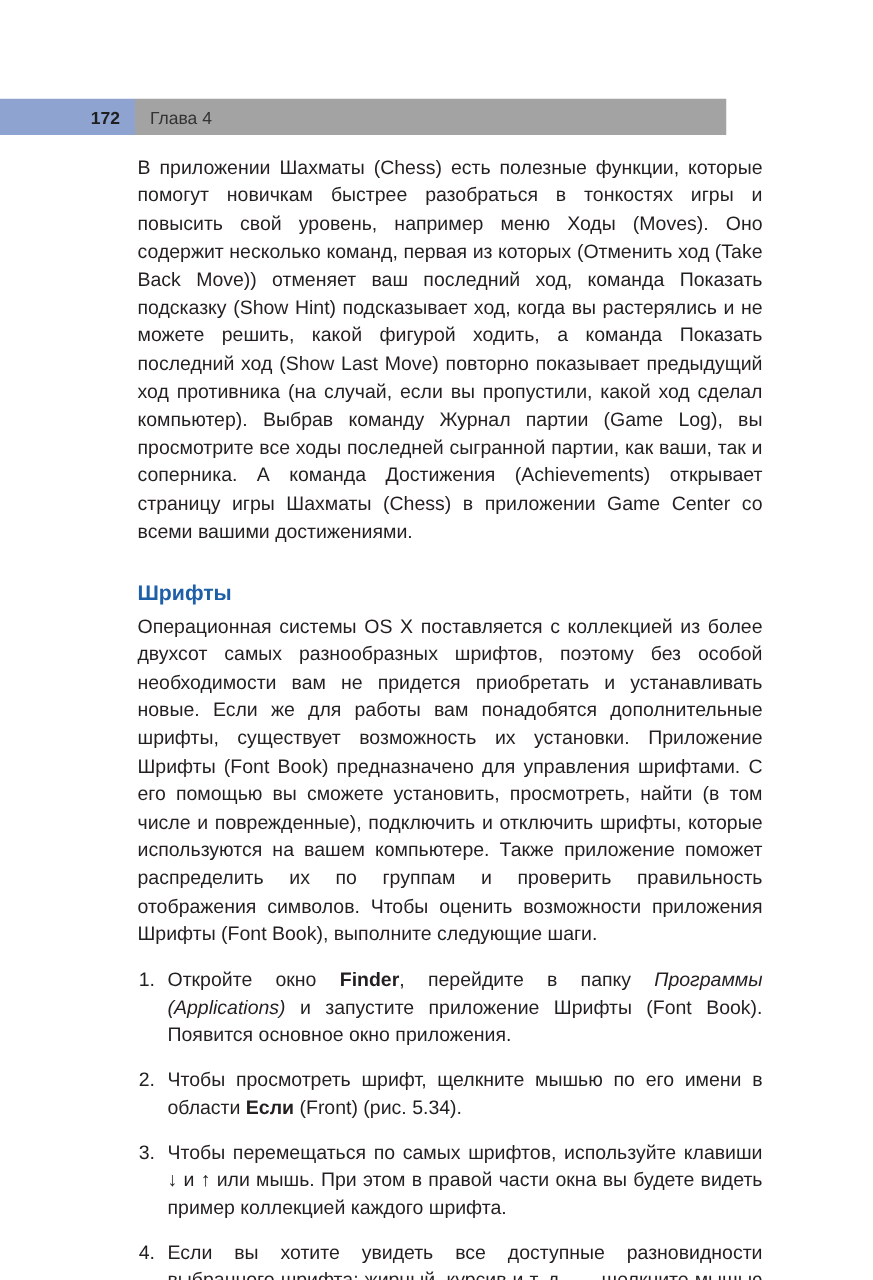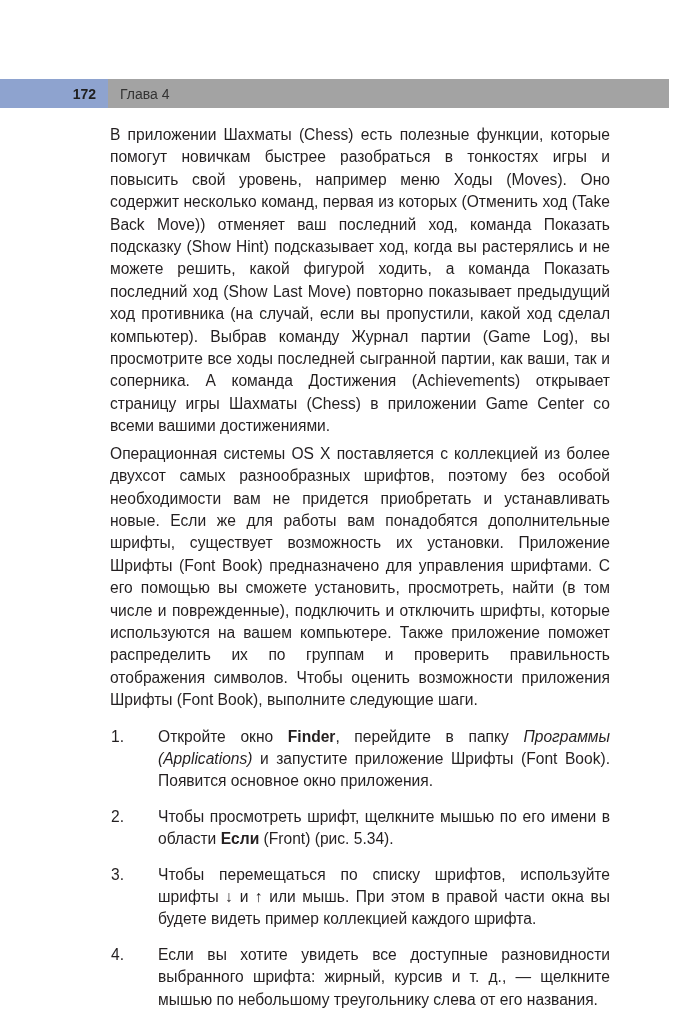--- a/index.html
+++ b/index.html
@@ -2,21 +2,21 @@
 <html><head>
   <meta charset="utf-8">
   <style>
     html, body { margin: 0; padding: 0; background: #ffffff; }
     body {
       width: 698px; height: 1024px; position: relative; overflow: hidden;
       font-family: "DejaVu Sans", "Liberation Sans", sans-serif;
       color: #231f20;
     }
     .header-bar {
-      position: absolute; left: 0; top: 79px; width: 669px; height: 29px;
+      position: absolute; left: 0; top: 79px; width: 581px; height: 29px;
       display: flex;
     }
     .header-page {
       width: 108px; height: 29px; background: #8ea3cf;
       display: flex; align-items: center; justify-content: flex-end;
       box-sizing: border-box; padding-right: 12px;
       font-family: "Liberation Sans", sans-serif; font-weight: bold; font-size: 14px; color: #1f1f1f;
     }
     .header-chapter {
       flex: 1; height: 29px; background: #a3a3a3;
@@ -33,51 +33,52 @@
     .para b { font-weight: normal; }
     .heading {
       margin: 26px 0 0 0; height: 22px;
       font-family: "Liberation Sans", sans-serif; font-weight: bold;
       font-size: 17px; color: #1f5fa8; line-height: 22px;
     }
     .para2 { margin-top: 5px; }
     .steps { list-style: none; margin: 14px 0 0 0; padding: 0; }
     .step { position: relative; padding-left: 24px; margin-bottom: 13px; }
     .step-num { position: absolute; left: 1px; top: 0; }
-    .step-text { display: block; text-align: justify; margin-left: 24px; }
+    .step-text { display: block; text-align: justify; }
   </style>
 </head>
 <body>
 
 <div class="header-bar">
   <div class="header-page">
     <span>172</span>
   </div>
   <div class="header-chapter">
     <span>Глава 4</span>
   </div>
 </div>
 
 <div class="content">
   <p class="para"><span>В приложении Шахматы (Chess) есть полезные функции, которые помогут новичкам быстрее разобраться в тонкостях игры и повысить свой уровень, например меню </span><b>Ходы</b><span> (Moves). Оно содержит несколько команд, первая из которых (</span><b>Отменить ход</b><span> (Take Back Move)) отменяет ваш последний ход, команда </span><b>Показать подсказку</b><span> (Show Hint) подсказывает ход, когда вы растерялись и не можете решить, какой фигурой ходить, а команда </span><b>Показать последний ход</b><span> (Show Last Move) повторно показывает предыдущий ход противника (на случай, если вы пропустили, какой ход сделал компьютер). Выбрав команду </span><b>Журнал партии</b><span> (Game Log), вы просмотрите все ходы последней сыгранной партии, как ваши, так и соперника. А команда </span><b>Достижения</b><span> (Achievements) открывает страницу игры Шахматы (Chess) в приложении Game Center со всеми вашими достижениями.</span></p>
 
+  <h2 class="heading">Шрифты</h2>
 
   <p class="para para2">Операционная системы OS X поставляется с коллекцией из более двухсот самых разнообразных шрифтов, поэтому без особой необходимости вам не придется приобретать и устанавливать новые. Если же для работы вам понадобятся дополнительные шрифты, существует возможность их установки. Приложение Шрифты (Font Book) предназначено для управления шрифтами. С его помощью вы сможете установить, просмотреть, найти (в том числе и поврежденные), подключить и отключить шрифты, которые используются на вашем компьютере. Также приложение поможет распределить их по группам и проверить правильность отображения символов. Чтобы оценить возможности приложения Шрифты (Font Book), выполните следующие шаги.</p>
 
   <ol class="steps">
     <li class="step">
       <span class="step-num">1.</span>
       <span class="step-text"><span>Откройте окно </span><b>Finder</b><span>, перейдите в папку </span><i>Программы (Applications)</i><span> и запустите приложение Шрифты (Font Book). Появится основное окно приложения.</span></span>
     </li>
     <li class="step">
       <span class="step-num">2.</span>
       <span class="step-text"><span>Чтобы просмотреть шрифт, щелкните мышью по его имени в области </span><b>Если</b><span> (Front) (рис. 5.34).</span></span>
     </li>
     <li class="step">
       <span class="step-num">3.</span>
-      <span class="step-text"><span>Чтобы перемещаться по списку шрифтов, используйте шрифты </span><span>↓</span><span> и </span><span>↑</span><span> или мышь. При этом в правой части окна вы будете видеть пример коллекцией каждого шрифта.</span></span>
+      <span class="step-text"><span>Чтобы перемещаться по самых шрифтов, используйте клавиши </span><span>↓</span><span> и </span><span>↑</span><span> или мышь. При этом в правой части окна вы будете видеть пример коллекцией каждого шрифта.</span></span>
     </li>
     <li class="step">
       <span class="step-num">4.</span>
       <span class="step-text">Если вы хотите увидеть все доступные разновидности выбранного шрифта: жирный, курсив и т. д., — щелкните мышью по небольшому треугольнику слева от его названия.</span>
     </li>
   </ol>
 </div>
 
 </body></html>

